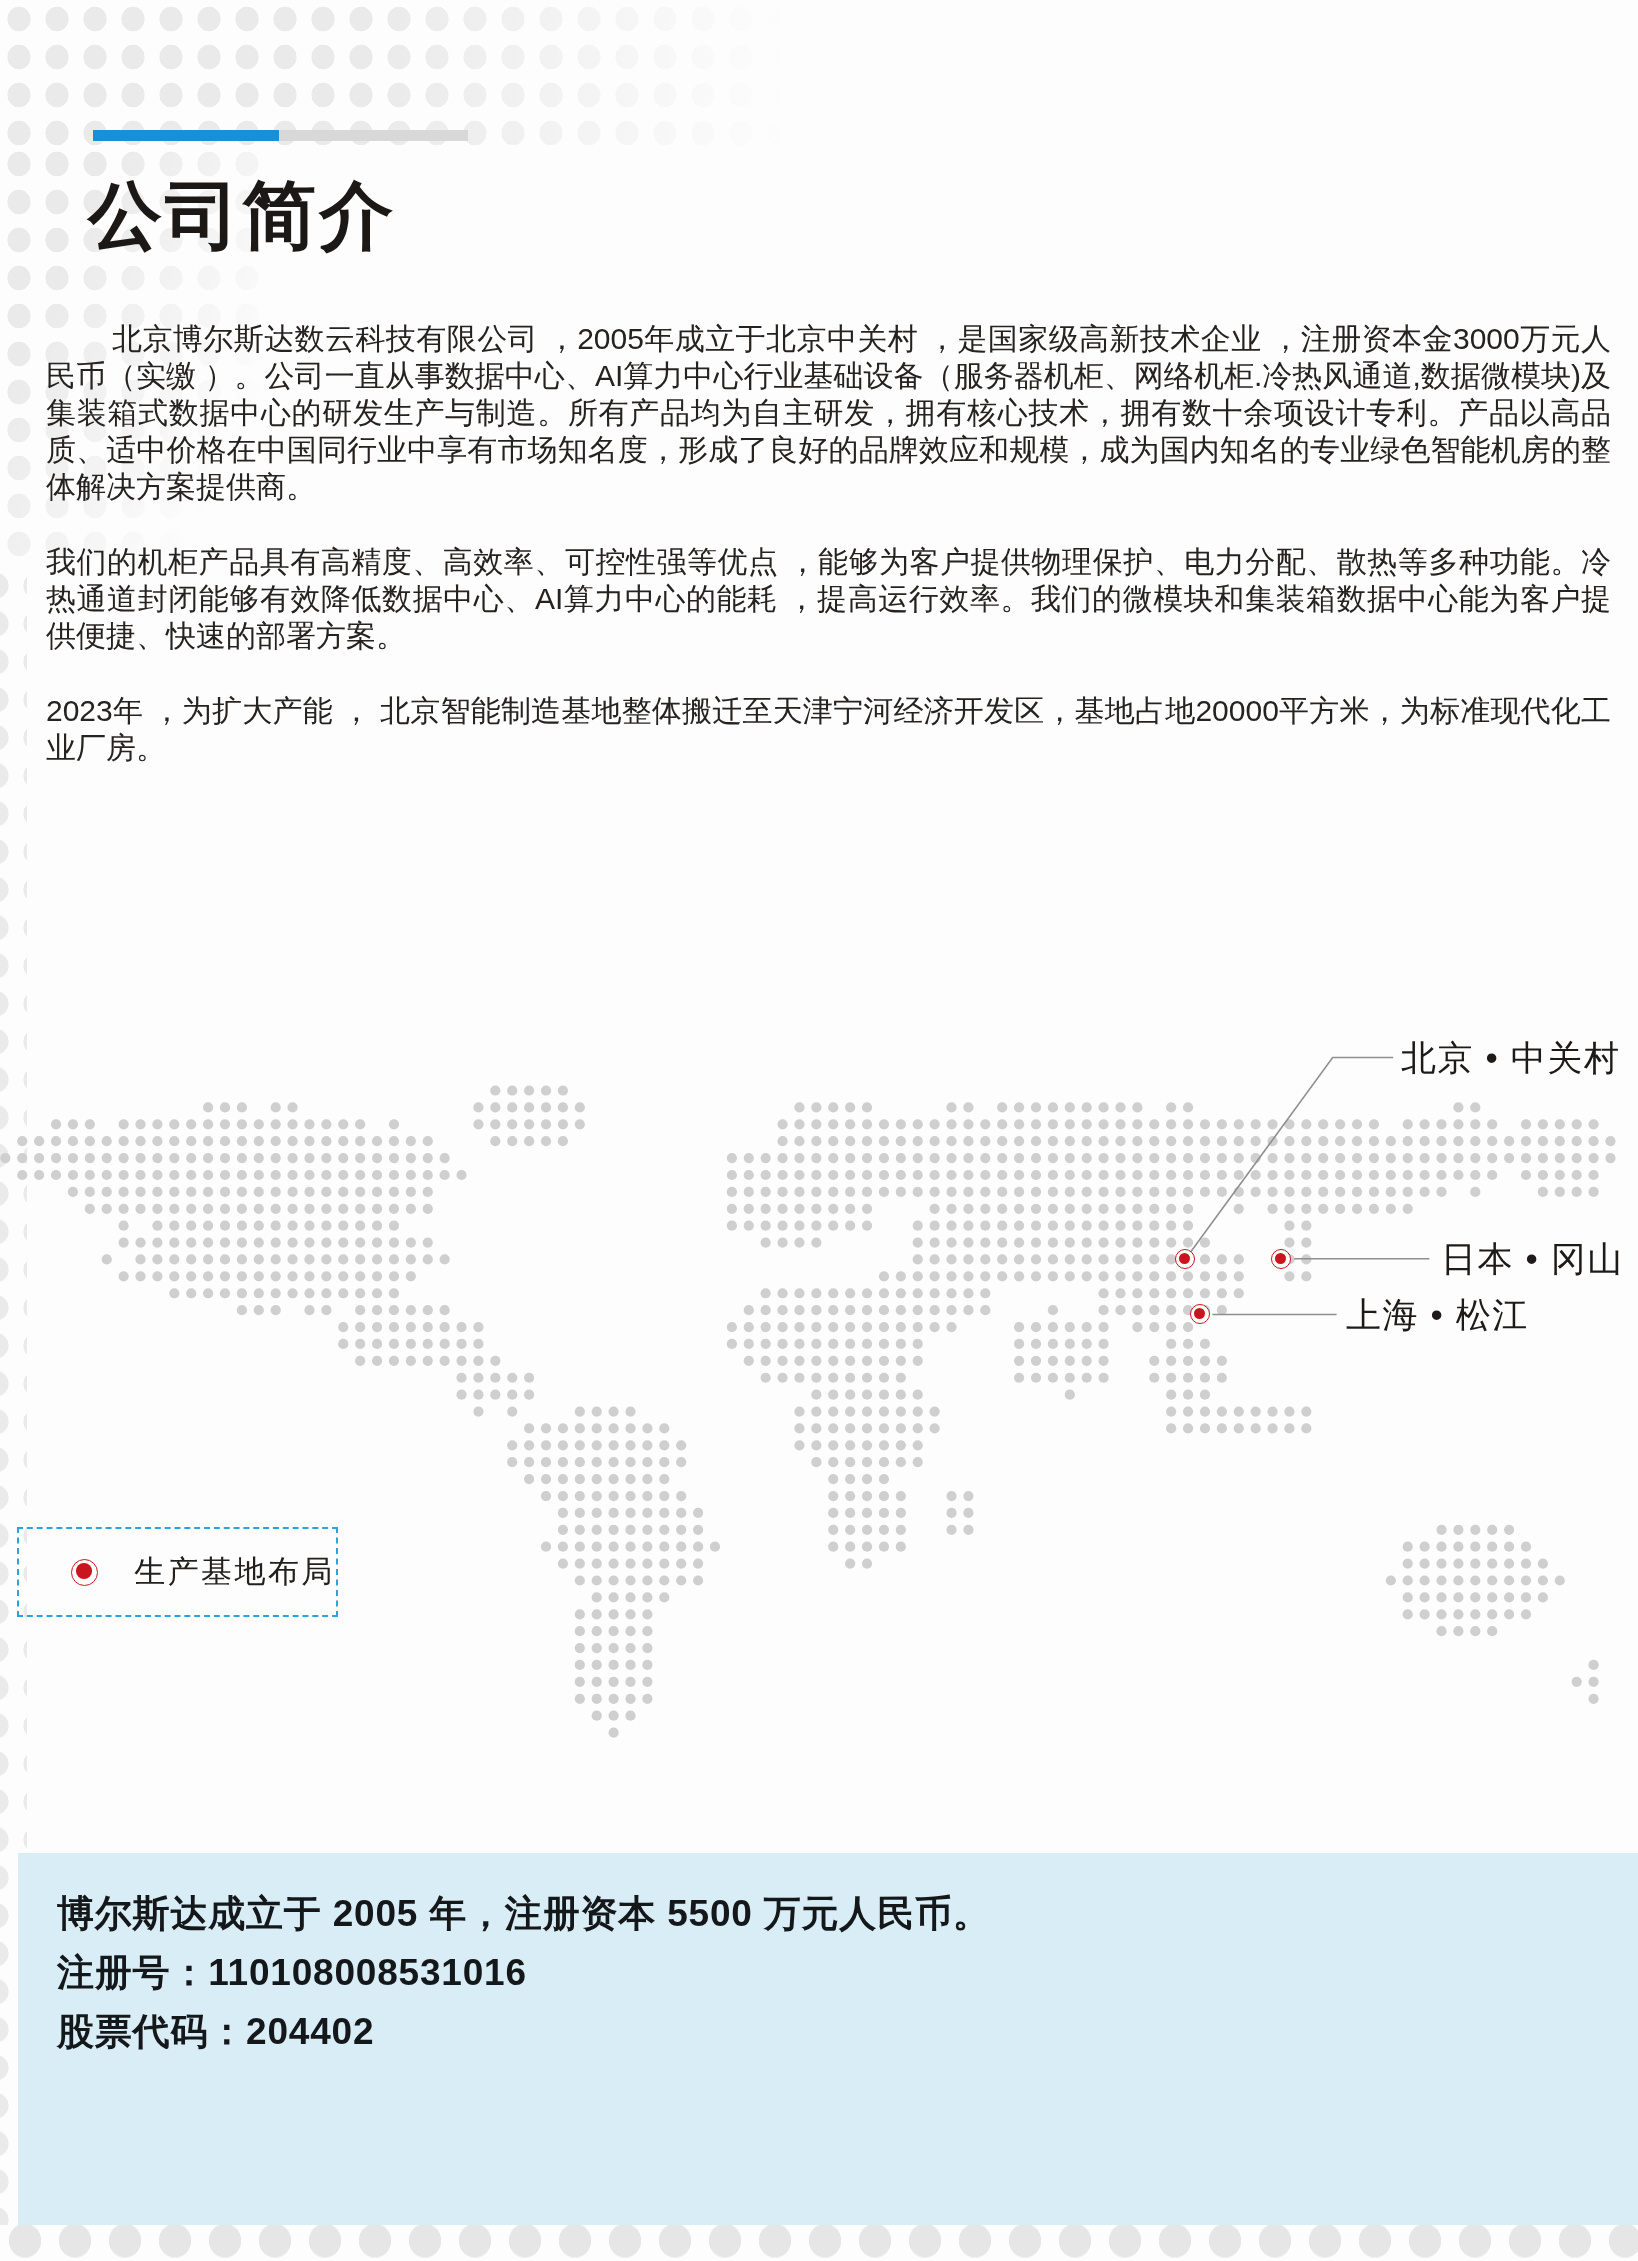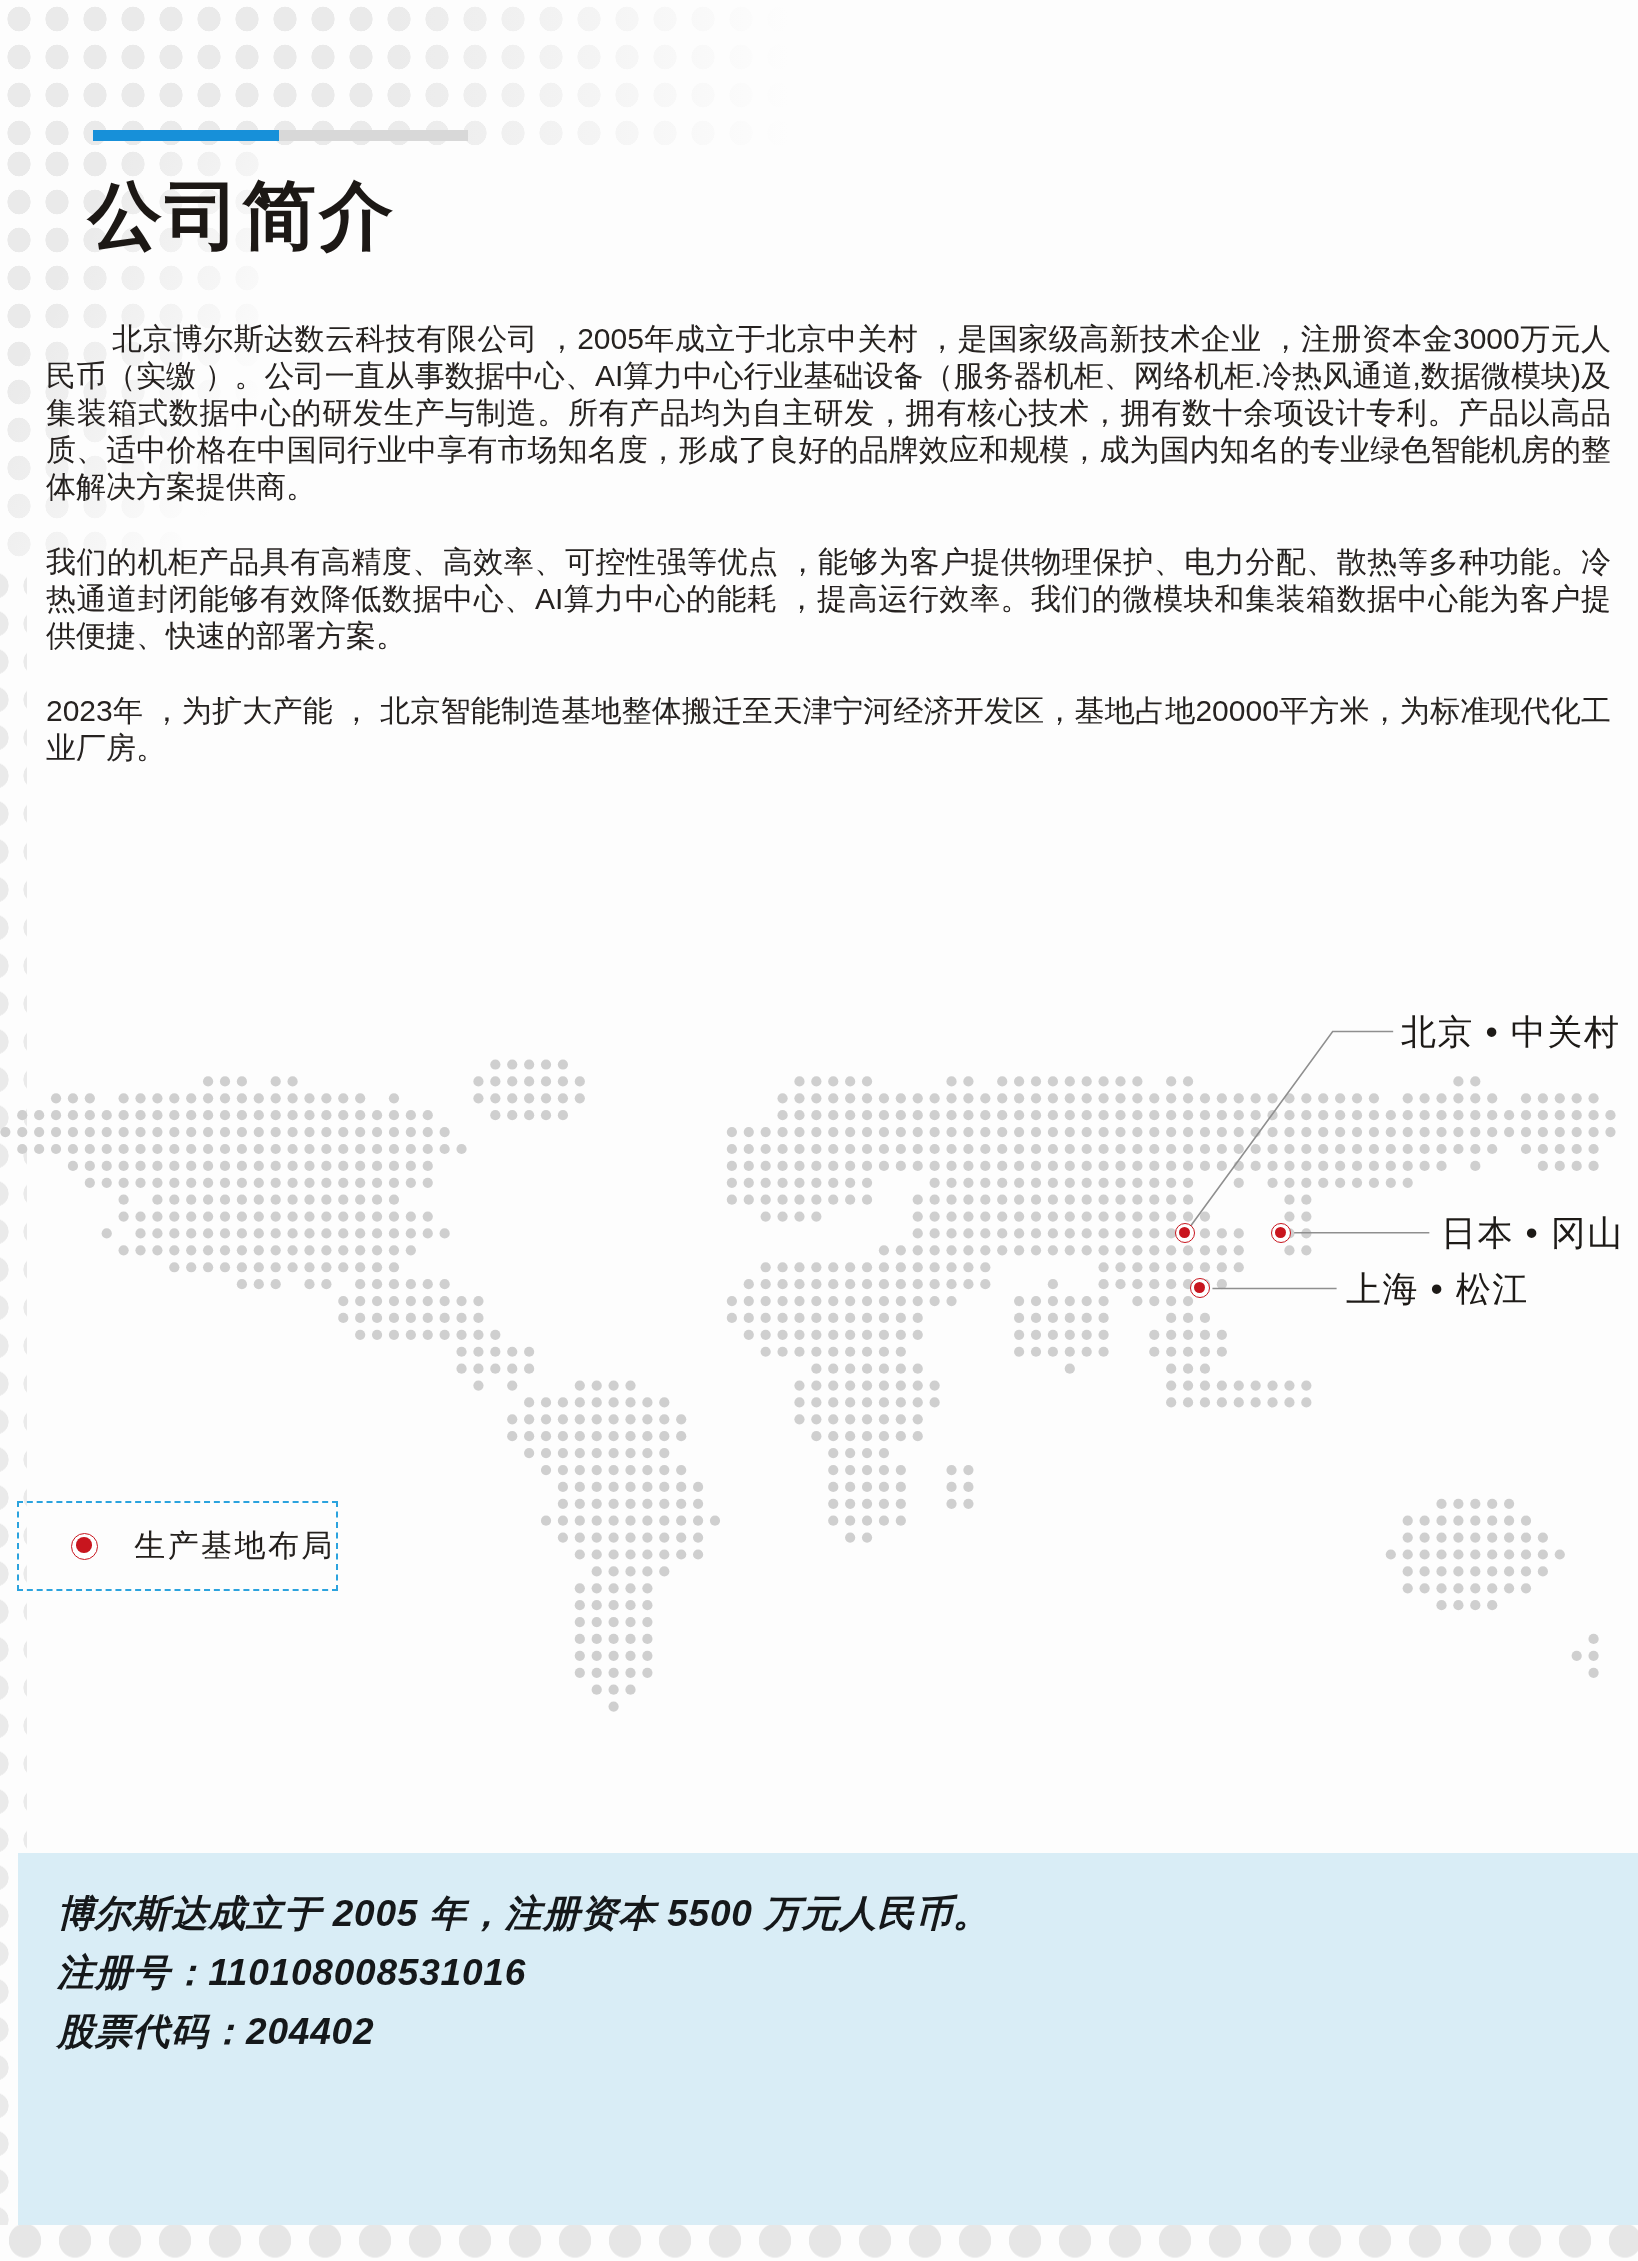--- a/index.html
+++ b/index.html
@@ -55,21 +55,21 @@
     font-size:74px;font-weight:900;letter-spacing:3.1px;color:#1c1815;
   }
   
   .intro{position:absolute;left:46px;top:308px;width:1565px;z-index:1;margin-top:12px;}
   .intro p{
     font-size:30px;line-height:37px;text-align:justify;color:#262220;
   }
   .intro p + p{margin-top:38px;}
   .intro p.indent{text-indent:66px;}
   
-  .map-zone{position:absolute;left:0;top:982px;width:1460px;height:778px;z-index:1;}
+  .map-zone{position:absolute;left:0;top:1008px;width:1460px;height:778px;z-index:1;}
   .map-zone svg{position:absolute;left:0;top:0;width:1639px;height:778px;}
   [data-name="continent-dots"] circle{fill:var(--map-dot);}
   [data-name="leader-lines"] polyline,
   [data-name="leader-lines"] line{stroke:var(--line);stroke-width:2;fill:none;}
   .marker{
     position:absolute;width:20.4px;height:20.4px;border:1.6px solid var(--red);
     border-radius:50%;background:#fff;
   }
   .marker::after{
     content:'';position:absolute;left:3.1px;top:3.1px;width:11px;height:11px;
@@ -97,21 +97,20 @@
   .legend-dot::after{
     content:'';position:absolute;left:3.9px;top:3.9px;width:15.7px;height:15.7px;
     border-radius:50%;background:var(--red);
   }
   .legend-text{margin-left:36px;font-size:31px;color:#24201d;letter-spacing:2.4px;text-align:center;}
   
   .reg{
     position:absolute;left:18px;top:1853px;width:1620px;height:372px;
     background:var(--panel);z-index:2;
     padding:31px 8px 0 39px;
-    font-style:italic;
   }
   .reg p{
     font-size:37px;font-weight:bold;line-height:59px;color:#15181a;
     letter-spacing:0.8px;white-space:nowrap;
   }
 </style>
 </head>
 <body data-name="page-root">
 
 <div class="halftone halftone-top" data-name="halftone-top-pattern"></div>

